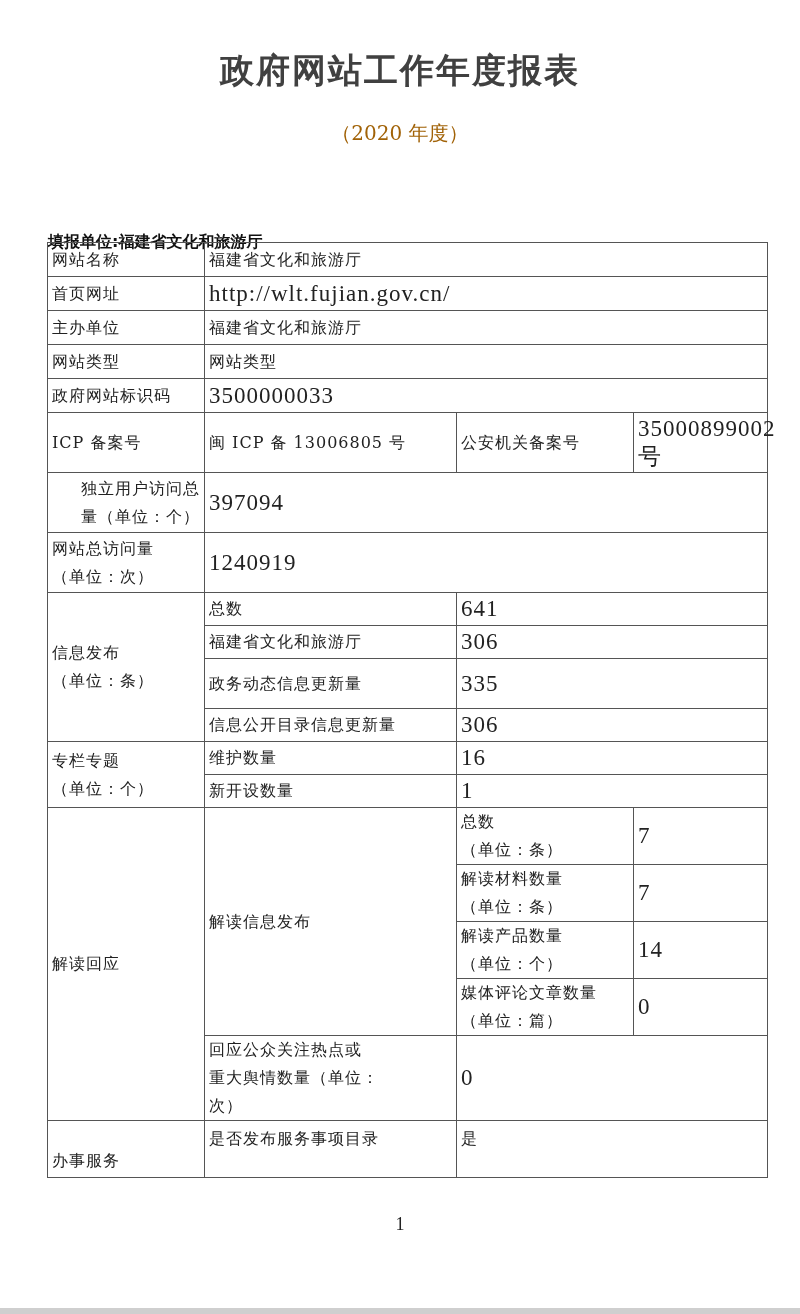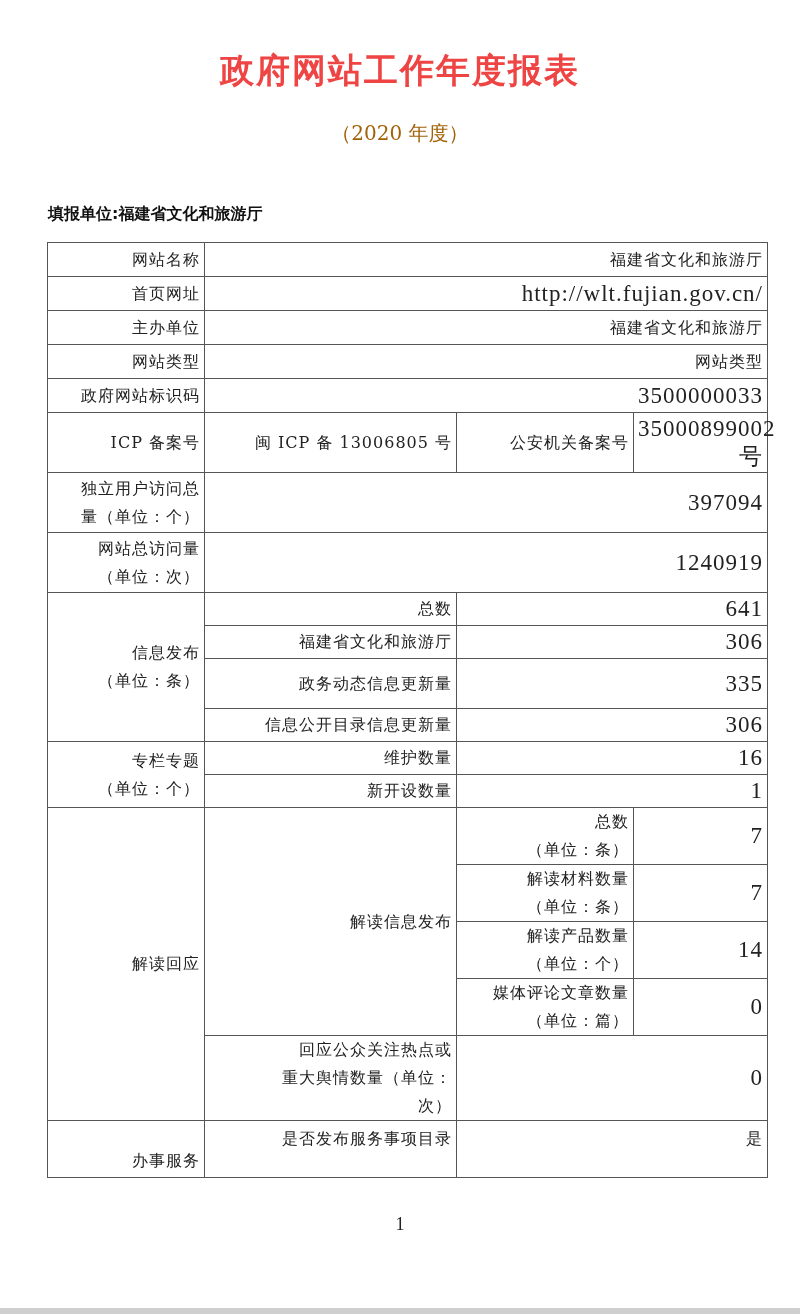--- a/index.html
+++ b/index.html
@@ -1,26 +1,26 @@
 <!DOCTYPE html>
 <html><head>
 <meta charset="utf-8">
 <style>
   html, body { margin: 0; padding: 0; background: #ffffff; }
   body { width: 800px; height: 1314px; position: relative; overflow: hidden;
          font-family: "DejaVu Serif", "Liberation Serif", serif; color: #222; }
   .title { position: absolute; top: 48px; left: 0; width: 800px; text-align: center;
-           font-family: "DejaVu Sans", sans-serif; font-size: 34px; font-weight: bold; letter-spacing: 2px; color: #ef4444; }
+           font-family: "DejaVu Sans", sans-serif; font-size: 34px; font-weight: bold; letter-spacing: 2px; color: #404040; }
   .subtitle { position: absolute; top: 120px; left: 0; width: 800px; text-align: center;
               font-size: 20px; color: #a16207; }
-  .filler { position: absolute; top: 204px; left: 48px; font-size: 16px; font-weight: bold;
+  .filler { position: absolute; top: 232px; left: 48px; font-size: 16px; font-weight: bold;
             font-family: "DejaVu Sans", sans-serif; color: #111; }
   table.report { position: absolute; top: 242px; left: 47px; width: 720px;
                  border-collapse: collapse; table-layout: fixed; font-size: 16px; }
-  table.report td { border: 1.5px solid #555; text-align: right; vertical-align: middle;
+  table.report td { border: 1.5px solid #555; text-align: left; vertical-align: middle;
                     padding: 0 4px; line-height: 28px; letter-spacing: 1px; }
   .num { font-family: "Liberation Serif", "DejaVu Serif", serif; font-size: 23px; }
   .top { vertical-align: top !important; padding-top: 4px !important; }
   .bot { vertical-align: bottom !important; padding-bottom: 2px !important; }
   .page-num { position: absolute; top: 1214px; left: 0; width: 800px; text-align: center;
               font-size: 18px; font-family: "Liberation Serif", serif; }
   .bottom-bar { position: absolute; left: 0; bottom: 0; width: 800px; height: 6px; background: #cfcfcf; }
 </style>
 </head>
 <body>

